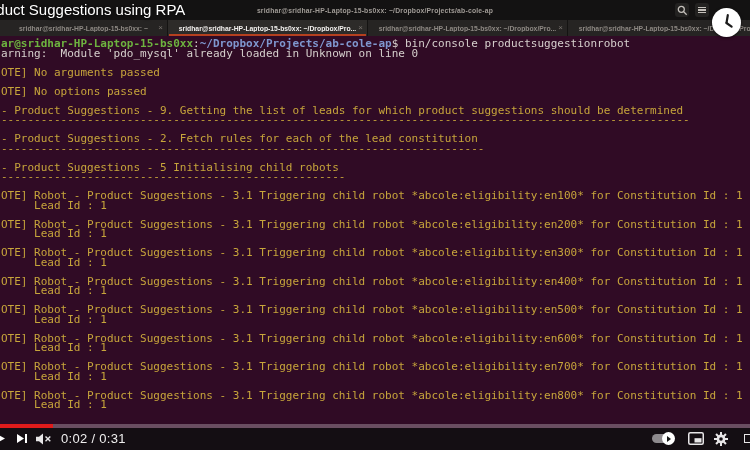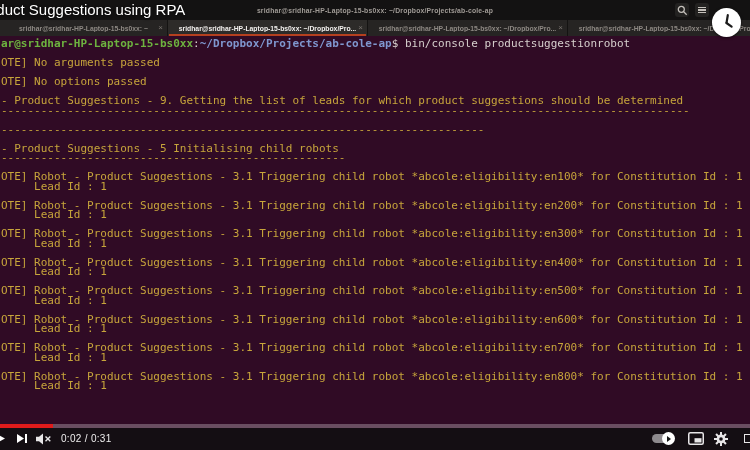--- a/index.html
+++ b/index.html
@@ -56,43 +56,45 @@
     position:absolute;left:712px;top:8px;width:29px;height:29px;border-radius:50%;
     background:#fff;z-index:31;display:flex;align-items:center;justify-content:center;
     box-shadow:0 1px 3px rgba(0,0,0,.55);
   }
   
   .progress{position:absolute;top:423.5px;left:0;width:750px;height:4px;background:rgba(255,255,255,.28);z-index:20;}
   .progress-played{height:100%;width:7.1%;background:var(--progress-red,#e01b1b);}
   
   .controlbar{position:absolute;top:427.5px;left:0;width:750px;height:22.5px;background:#140e13;z-index:19;}
   .ctrl{position:absolute;top:0;height:22.5px;display:flex;align-items:center;}
-  .time-text{font-size:10px;color:#efeeee;letter-spacing:.3px;}
+  .time-text{font-size:13px;color:#efeeee;letter-spacing:.3px;}
   .ap-track{width:21px;height:9px;border-radius:5px;background:#8e8a8e;position:relative;}
   .ap-knob{
     position:absolute;right:-2px;top:-2px;width:13px;height:13px;border-radius:50%;background:#fff;
     display:flex;align-items:center;justify-content:center;
   }
   .ap-knob i{display:block;width:0;height:0;border-left:4.5px solid #161616;border-top:3px solid transparent;border-bottom:3px solid transparent;margin-left:1.5px;}
   .theater-partial{width:12px;height:9px;border:1.5px solid #e8e6e8;box-sizing:border-box;}
 </style>
 </head>
 <body>
 
 <div class="terminal">
   <div class="term-lines">
       <div class="tline"><span class="t-g">ar@sridhar-HP-Laptop-15-bs0xx</span><span class="t-w">:</span><span class="t-b">~/Dropbox/Projects/ab-cole-ap</span><span class="t-w">$ bin/console productsuggestionrobot</span></div>
+      <div class="tline"><span class="t-w">arning:  Module 'pdo_mysql' already loaded in Unknown on line 0</span></div>
       <div class="tline">&nbsp;</div>
       <div class="tline"><span class="t-y">OTE] No arguments passed</span></div>
       <div class="tline">&nbsp;</div>
       <div class="tline"><span class="t-y">OTE] No options passed</span></div>
       <div class="tline">&nbsp;</div>
       <div class="tline"><span class="t-y">- Product Suggestions - 9. Getting the list of leads for which product suggestions should be determined</span></div>
       <div class="tline"><span class="t-y">--------------------------------------------------------------------------------------------------------</span></div>
       <div class="tline">&nbsp;</div>
+      <div class="tline"><span class="t-y">- Product Suggestions - 2. Fetch rules for each of the lead constitution</span></div>
       <div class="tline"><span class="t-y">-------------------------------------------------------------------------</span></div>
       <div class="tline">&nbsp;</div>
       <div class="tline"><span class="t-y">- Product Suggestions - 5 Initialising child robots</span></div>
       <div class="tline"><span class="t-y">----------------------------------------------------</span></div>
       <div class="tline">&nbsp;</div>
       <div class="tline"><span class="t-y">OTE] Robot - Product Suggestions - 3.1 Triggering child robot *abcole:eligibility:en100* for Constitution Id : 1</span></div>
       <div class="tline"><span class="t-y">     Lead Id : 1</span></div>
       <div class="tline">&nbsp;</div>
       <div class="tline"><span class="t-y">OTE] Robot - Product Suggestions - 3.1 Triggering child robot *abcole:eligibility:en200* for Constitution Id : 1</span></div>
       <div class="tline"><span class="t-y">     Lead Id : 1</span></div>

